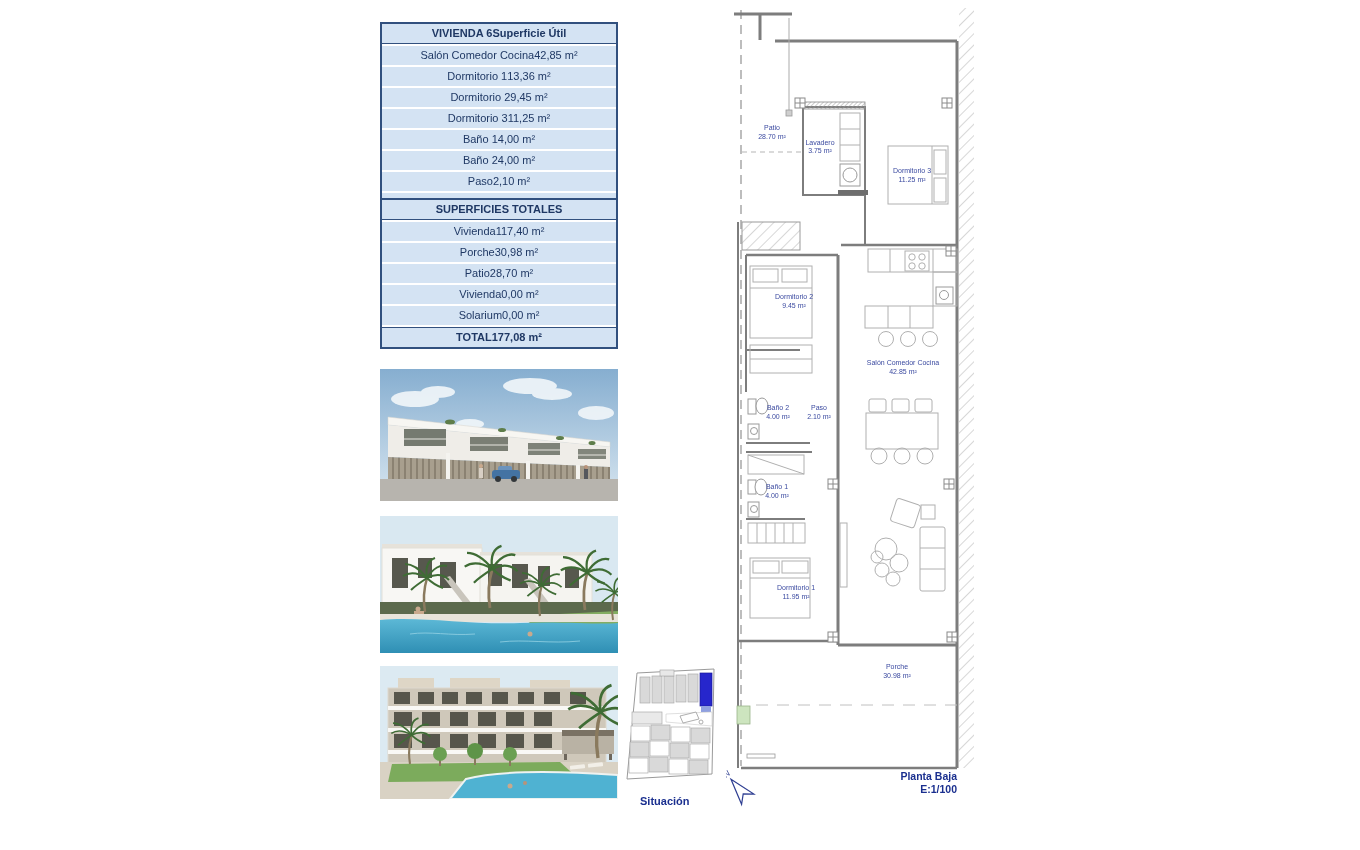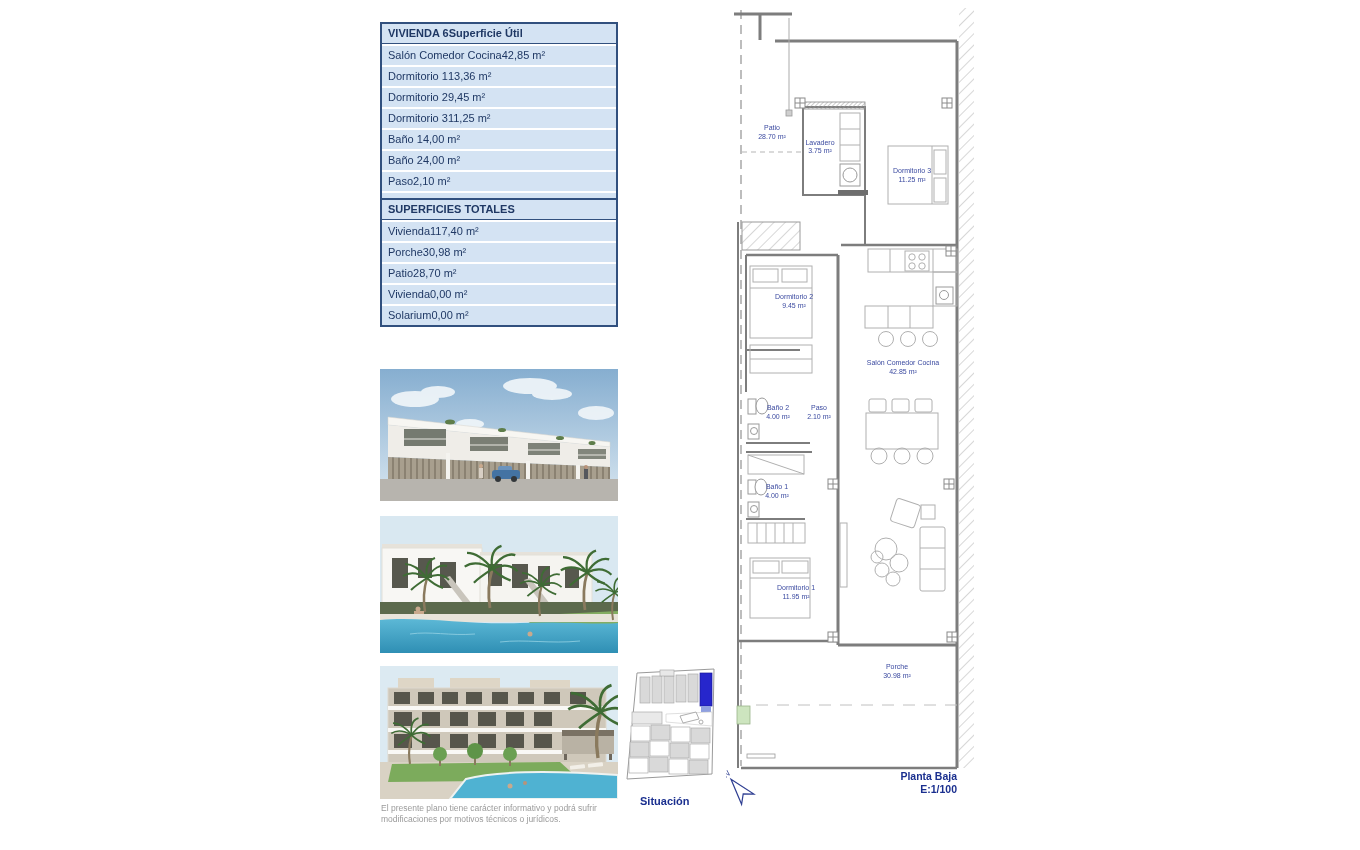--- a/index.html
+++ b/index.html
@@ -1,21 +1,21 @@
 <!DOCTYPE html>
 <html><head>
 <meta charset="utf-8">
 <style>
   html,body{margin:0;padding:0;background:#fff;}
   .sheet{position:relative;width:1360px;height:850px;background:#ffffff;overflow:hidden;
          font-family:"Liberation Sans",sans-serif;}
   
   .tbl{position:absolute;left:380px;width:238px;background:#ffffff;
        border:2px solid #31507e;box-sizing:border-box;}
-  .tbl .row{display:flex;justify-content:flex-start;align-items:center;
+  .tbl .row{display:flex;justify-content:center;align-items:center;
        background:#d4e3f3;color:#1f3864;font-size:11px;line-height:13px;
        padding:3px 6px;margin-top:2px;}
   .tbl .row:first-child{margin-top:0;}
   .tbl .row.hdr{font-weight:700;border-bottom:1px solid #31507e;}
   .tbl .row.total{font-weight:700;border-top:1px solid #31507e;}
   #vivienda-table{top:22px;}
   #totales-table{top:198px;}
   
   .photo{position:absolute;left:380px;width:238px;display:block;}
   #photo-1{top:369px;}
@@ -99,20 +99,24 @@
       <span>28,70 m²</span>
     </div>
     <div class="row">
       <span>Vivienda</span>
       <span>0,00 m²</span>
     </div>
     <div class="row">
       <span>Solarium</span>
       <span>0,00 m²</span>
     </div>
+    <div class="row total">
+      <span>TOTAL</span>
+      <span>177,08 m²</span>
+    </div>
   </div>
 
   <svg class="photo" id="photo-1" viewBox="0 0 238 132" width="238" height="132">
     <defs>
       <linearGradient id="sky1" x1="0" y1="0" x2="0" y2="1">
         <stop offset="0" stop-color="#86aed0"></stop>
           <stop offset="1" stop-color="#d8e6f0"></stop>
       </linearGradient>
       <pattern id="slat" width="6" height="10" patternUnits="userSpaceOnUse">
         <rect width="6" height="10" fill="#a89f8e"></rect>
@@ -283,24 +287,20 @@
     <g>
       <use href="#palmA" transform="translate(30,98) scale(0.85)"></use>
       <use href="#palmA" transform="translate(218,92) scale(1.35)"></use>
     </g>
     <g>
       <circle cx="130" cy="120" r="2.5" fill="#c9a98d"></circle>
         <circle cx="145" cy="117" r="2" fill="#b8937a"></circle>
     </g>
   </svg>
 
-  <div class="disclaimer">
-    <div>El presente plano tiene carácter informativo y podrá sufrir</div>
-    <div>modificaciones por motivos técnicos o jurídicos.</div>
-  </div>
 
   <div id="situacion">
     <svg viewBox="0 0 98 126" width="98" height="126">
       <polygon points="13,9 90,5 88,110 3,115" fill="#ffffff" stroke="#9a9a9a" stroke-width="1"></polygon>
       <g fill="#d9d9d9" stroke="#ababab" stroke-width="0.7">
         <rect x="16" y="13" width="10" height="26"></rect>
           <rect x="28" y="12" width="10" height="27"></rect>
         <rect x="40" y="12" width="10" height="27"></rect>
           <rect x="52" y="11" width="10" height="27"></rect>
         <rect x="64" y="10" width="10" height="28"></rect>

